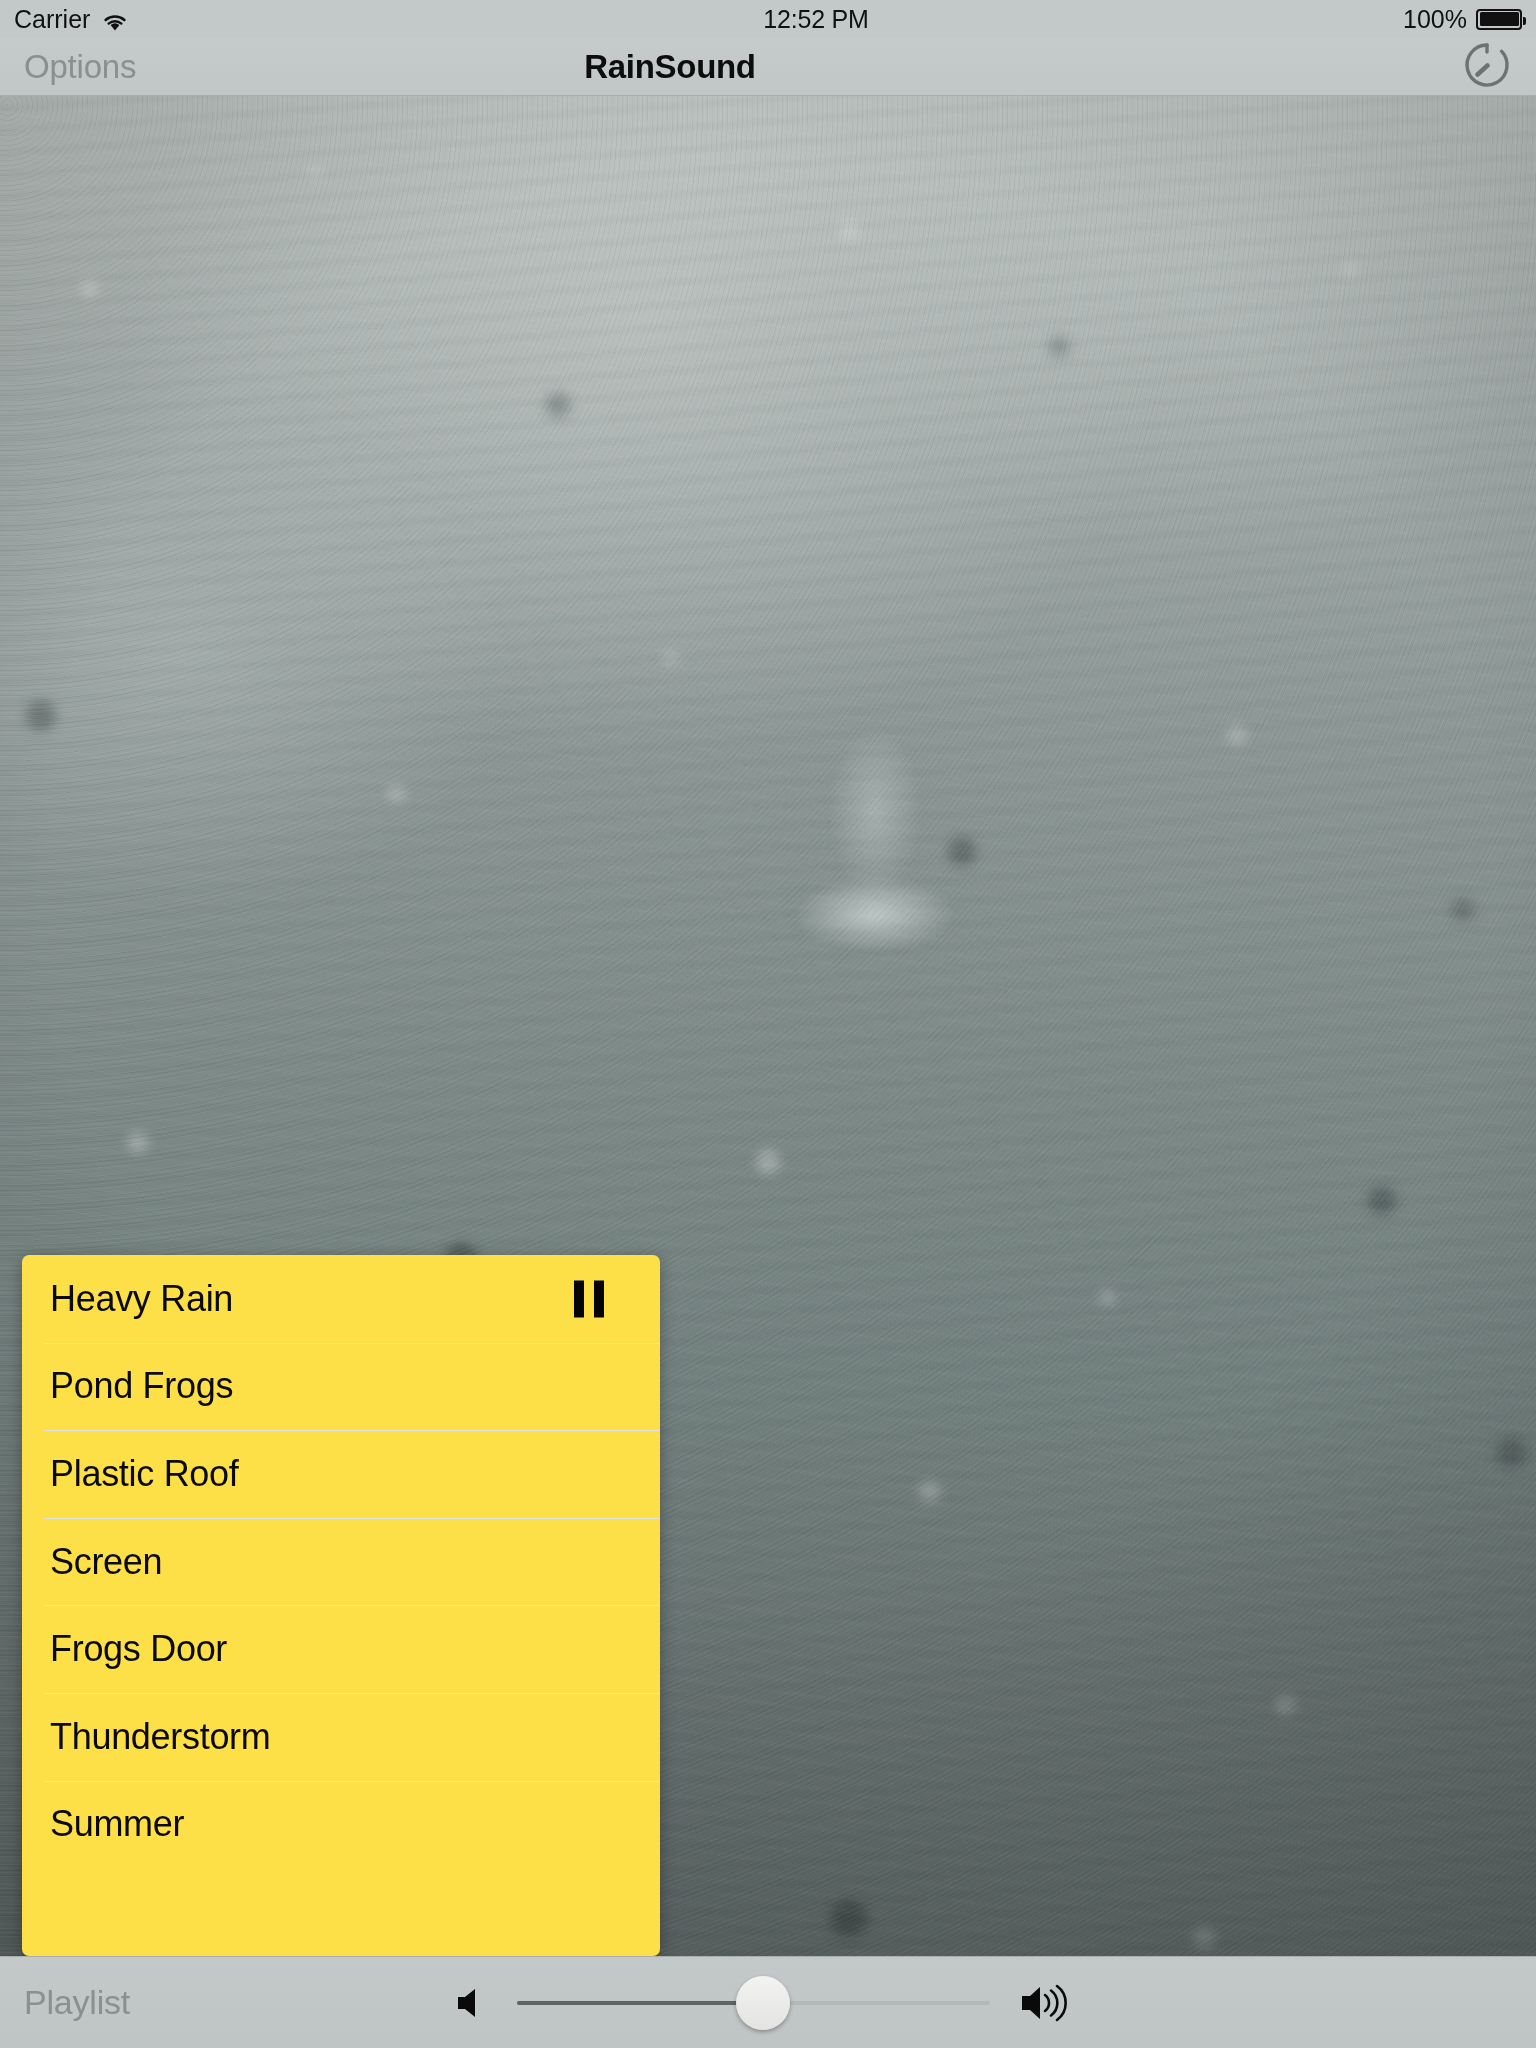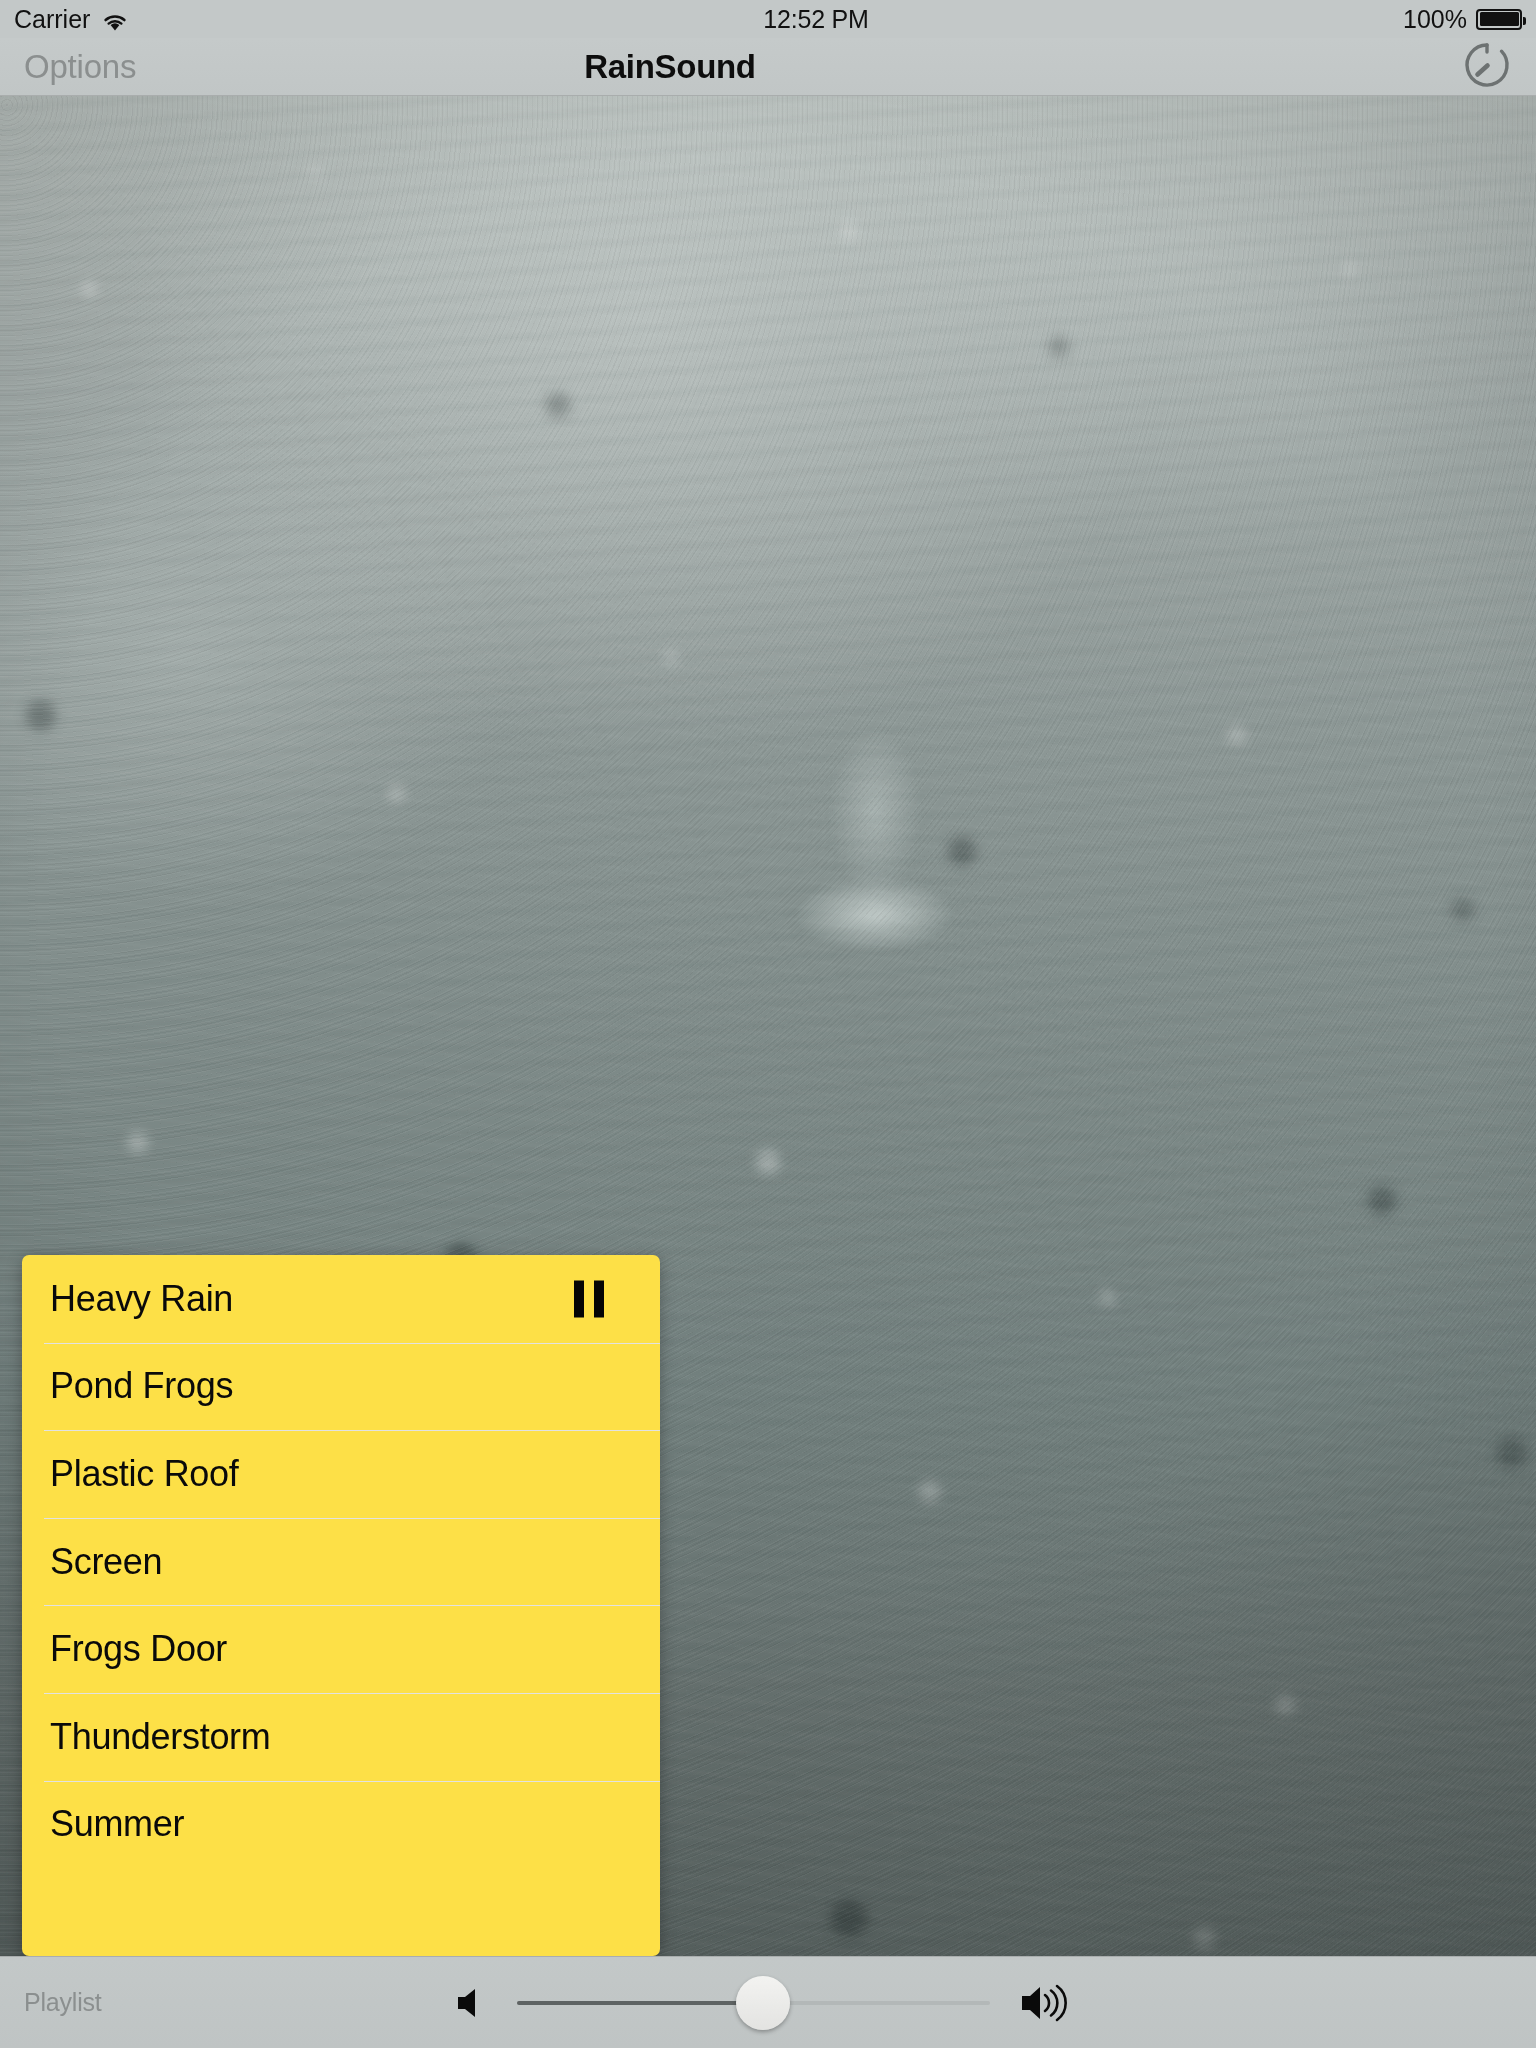--- a/index.html
+++ b/index.html
@@ -161,21 +161,21 @@
   .row .pause span{display:block;width:10px;height:37px;background:#050505;}
 
   
   .toolbar{
     position:absolute;left:0;top:1956px;width:1536px;height:92px;
     background:linear-gradient(to bottom,#c3c8c8 0%,#bfc4c4 100%);
     border-top:1px solid #a9adad;box-sizing:border-box;
   }
   .tb-playlist{
     position:absolute;left:24px;top:0;height:91px;display:flex;align-items:center;
-    font-size:25px;color:#8b8f8f;letter-spacing:-0.2px;
+    font-size:34px;color:#8b8f8f;letter-spacing:-0.2px;
   }
   .volrow{
     position:absolute;left:455px;top:0;width:625px;height:91px;
     display:flex;align-items:center;
   }
   .spk-wrap{position:relative;width:34px;height:36px;display:flex;align-items:center;justify-content:flex-end;}
   .track{
     position:relative;flex:1 1 auto;height:4px;margin:0 28px;border-radius:2px;
     background:#b3b8b8;
   }

